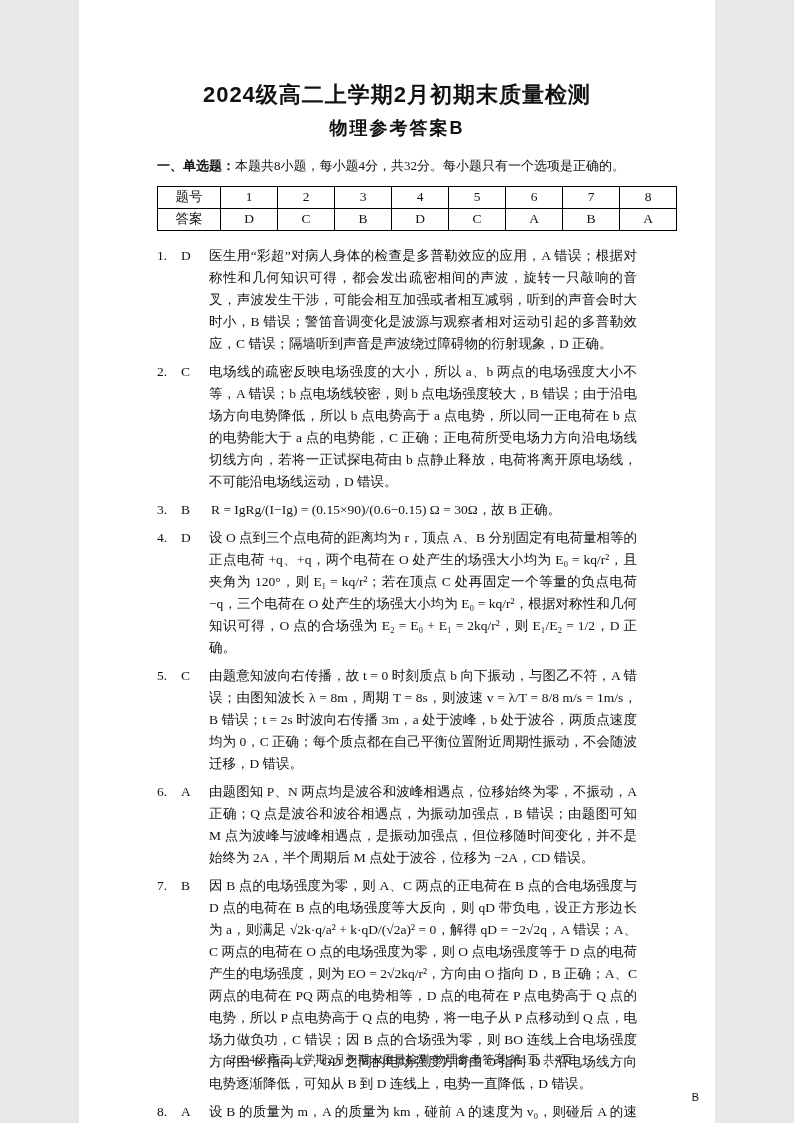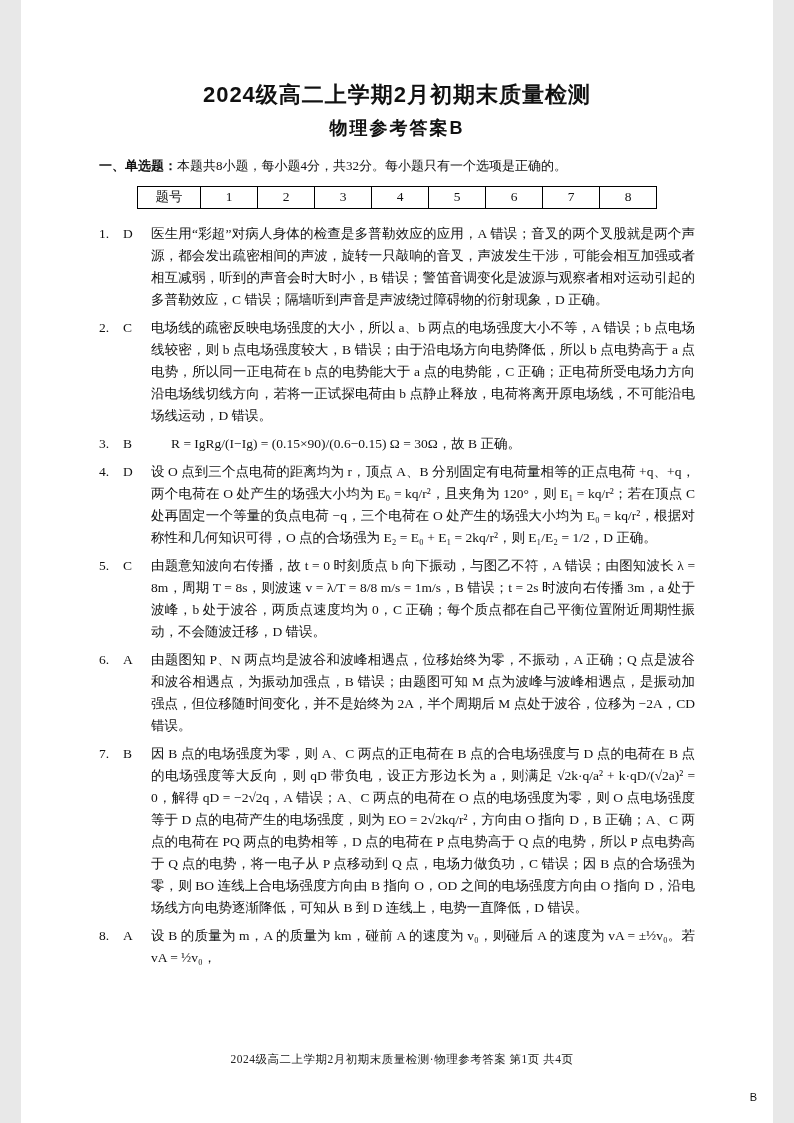--- a/index.html
+++ b/index.html
@@ -1,18 +1,18 @@
 <!DOCTYPE html>
 <html><head>
 <meta charset="utf-8">
 <style>
   html, body { margin: 0; padding: 0; background: #e8e8e8; }
   .page {
     position: relative;
-    width: 752px;
+    width: 636px;
     height: 1123px;
     margin: 0 auto;
     background: #ffffff;
     box-sizing: border-box;
     padding: 80px 78px 0 78px;
     color: #111;
     font-family: "Liberation Serif", "DejaVu Serif", serif;
     overflow: hidden;
   }
   .doc-title {
@@ -53,21 +53,21 @@
   .items { font-size: 13.5px; }
   .item {
     display: flex;
     align-items: flex-start;
     margin-bottom: 6px;
     line-height: 22px;
   }
   .inum { flex: 0 0 24px; }
   .ians { flex: 0 0 28px; }
   .itext { flex: 1; text-align: justify; }
-  .formula { padding-left: 2px; margin-left: 18px; }
+  .formula { padding-left: 2px; }
   .formula:empty { display: none; }
   .footer {
     position: absolute;
     left: 10px;
     right: 0;
     bottom: 56px;
     text-align: center;
     font-size: 11.5px;
     color: #222;
     letter-spacing: 0.5px;
@@ -97,29 +97,40 @@
         <td class="label-col">题号</td>
         <td>1</td>
         <td>2</td>
         <td>3</td>
         <td>4</td>
         <td>5</td>
         <td>6</td>
         <td>7</td>
         <td>8</td>
       </tr>
+      <tr>
+        <td class="label-col">答案</td>
+        <td>D</td>
+        <td>C</td>
+        <td>B</td>
+        <td>D</td>
+        <td>C</td>
+        <td>A</td>
+        <td>B</td>
+        <td>A</td>
+      </tr>
     </tbody>
   </table>
 
   <div class="items">
 
     <div class="item">
       <span class="inum">1.</span>
       <span class="ians">D</span>
-      <div class="itext"><span>医生用“彩超”对病人身体的检查是多普勒效应的应用，A 错误；音叉的两个叉股就是两个声源，都会发出疏密相间的声波，旋转一只敲响的音叉，声波发生干涉，可能会相互加强或者相互减弱，听到的声音会时大时小，B 错误；警笛音调变化是波源与观察者相对运动引起的多普勒效应，C 错误；隔墙听到声音是声波绕过障碍物的衍射现象，D 正确。</span></div>
+      <div class="itext"><span>医生用“彩超”对病人身体的检查是多普勒效应的应用，A 错误；根据对称性和几何知识可得，都会发出疏密相间的声波，旋转一只敲响的音叉，声波发生干涉，可能会相互加强或者相互减弱，听到的声音会时大时小，B 错误；警笛音调变化是波源与观察者相对运动引起的多普勒效应，C 错误；隔墙听到声音是声波绕过障碍物的衍射现象，D 正确。</span></div>
     </div>
 
     <div class="item">
       <span class="inum">2.</span>
       <span class="ians">C</span>
       <div class="itext"><span>电场线的疏密反映电场强度的大小，所以 a、b 两点的电场强度大小不等，A 错误；b 点电场线较密，则 b 点电场强度较大，B 错误；由于沿电场方向电势降低，所以 b 点电势高于 a 点电势，所以同一正电荷在 b 点的电势能大于 a 点的电势能，C 正确；正电荷所受电场力方向沿电场线切线方向，若将一正试探电荷由 b 点静止释放，电荷将离开原电场线，不可能沿电场线运动，D 错误。</span></div>
     </div>
 
     <div class="item">
       <span class="inum">3.</span>

